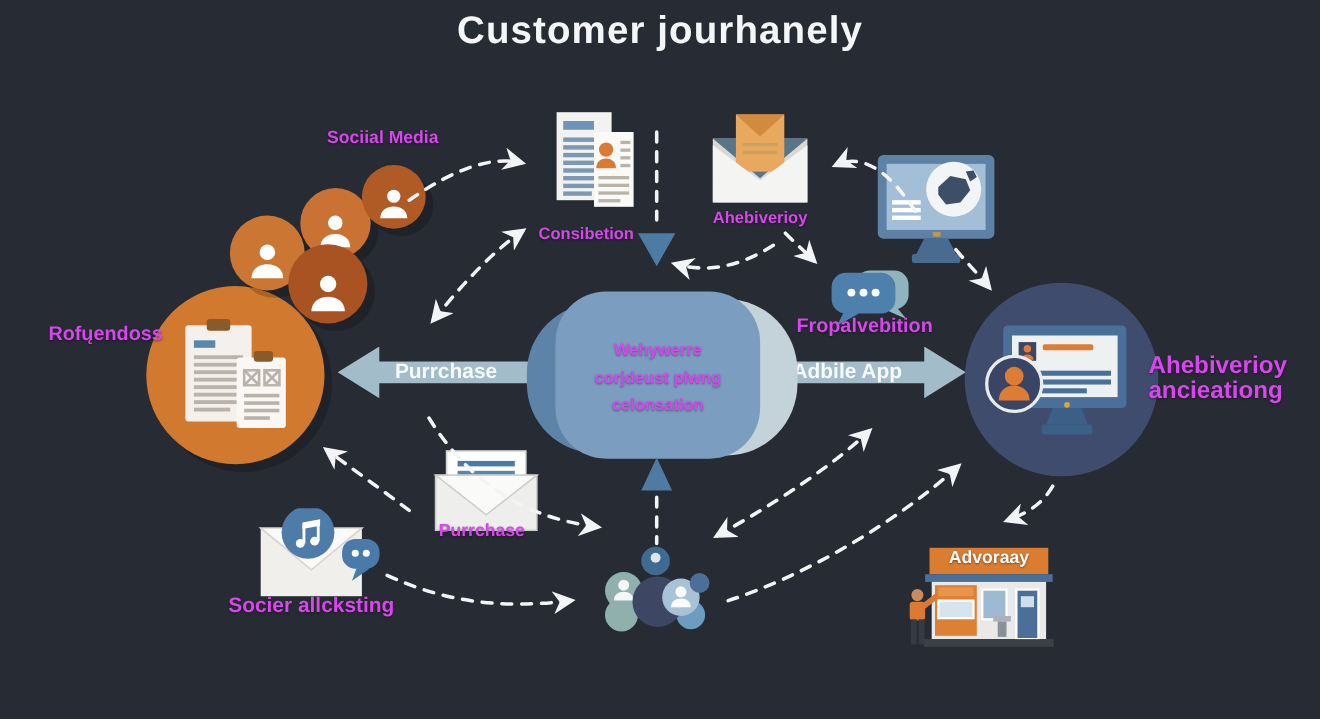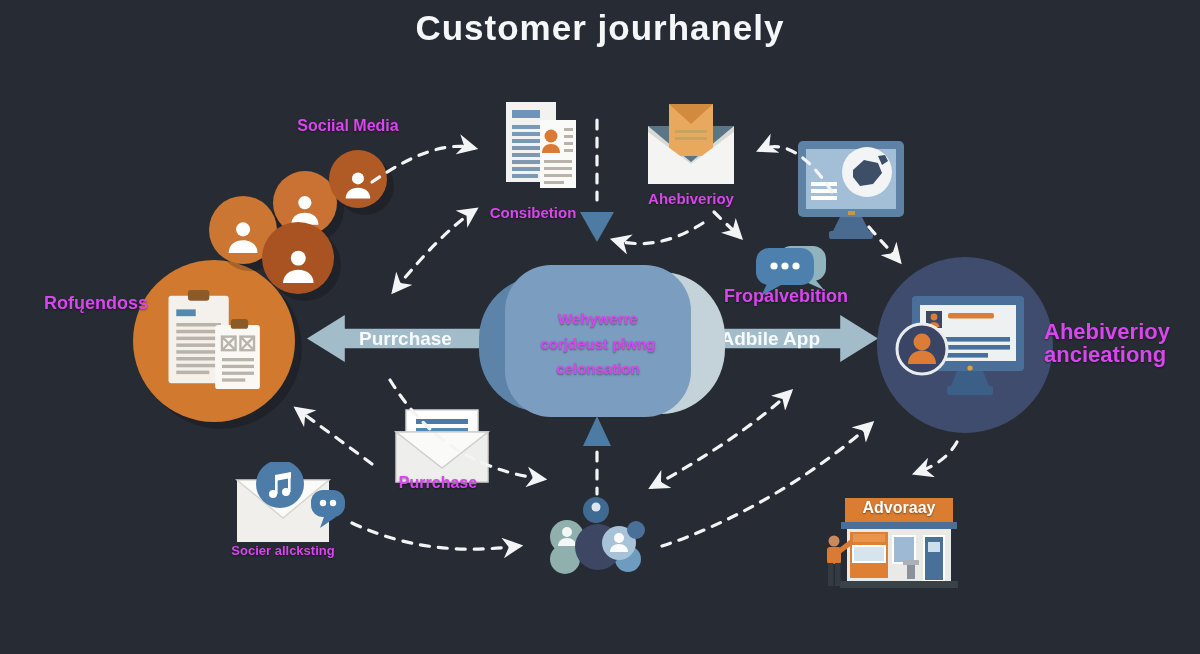--- a/index.html
+++ b/index.html
@@ -328,18 +328,18 @@
   <div class="lbl z6" style="left:268px;top:117px;width:160px;font-size:16px;">Sociial Media</div>
   <div class="lbl z6" style="left:0px;top:293px;width:140px;font-size:18px;text-align:right;padding-left:8px;">Rofųendoss</div>
   <div class="lbl z6" style="left:458px;top:204px;width:150px;font-size:15px;">Consibetion</div>
   <div class="lbl z6" style="left:616px;top:190px;width:150px;font-size:15px;">Ahebiverioy</div>
   <div class="lbl z6" style="left:706px;top:286px;width:160px;font-size:18px;">Fropalvebition</div>
   <div class="lbl z6" style="left:1044px;top:320px;width:150px;font-size:22px;line-height:23px;text-align:left;">
     <div>Ahebiverioy</div>
     <div>ancieationg</div>
   </div>
   <div class="lbl z6" style="left:368px;top:474px;width:140px;font-size:16px;">Purrchase</div>
-  <div class="lbl z6" style="left:190px;top:540px;width:186px;font-size:13px;line-height:22px;">
+  <div class="lbl z6" style="left:190px;top:540px;width:186px;font-size:19px;line-height:22px;">
     <div>Socier allcksting</div>
   </div>
   <div class="lbl z6" style="left:845px;top:499px;width:108px;font-size:16px;color:#ffffff;">Advoraay</div>
 
 </div>
 
 </body></html>

